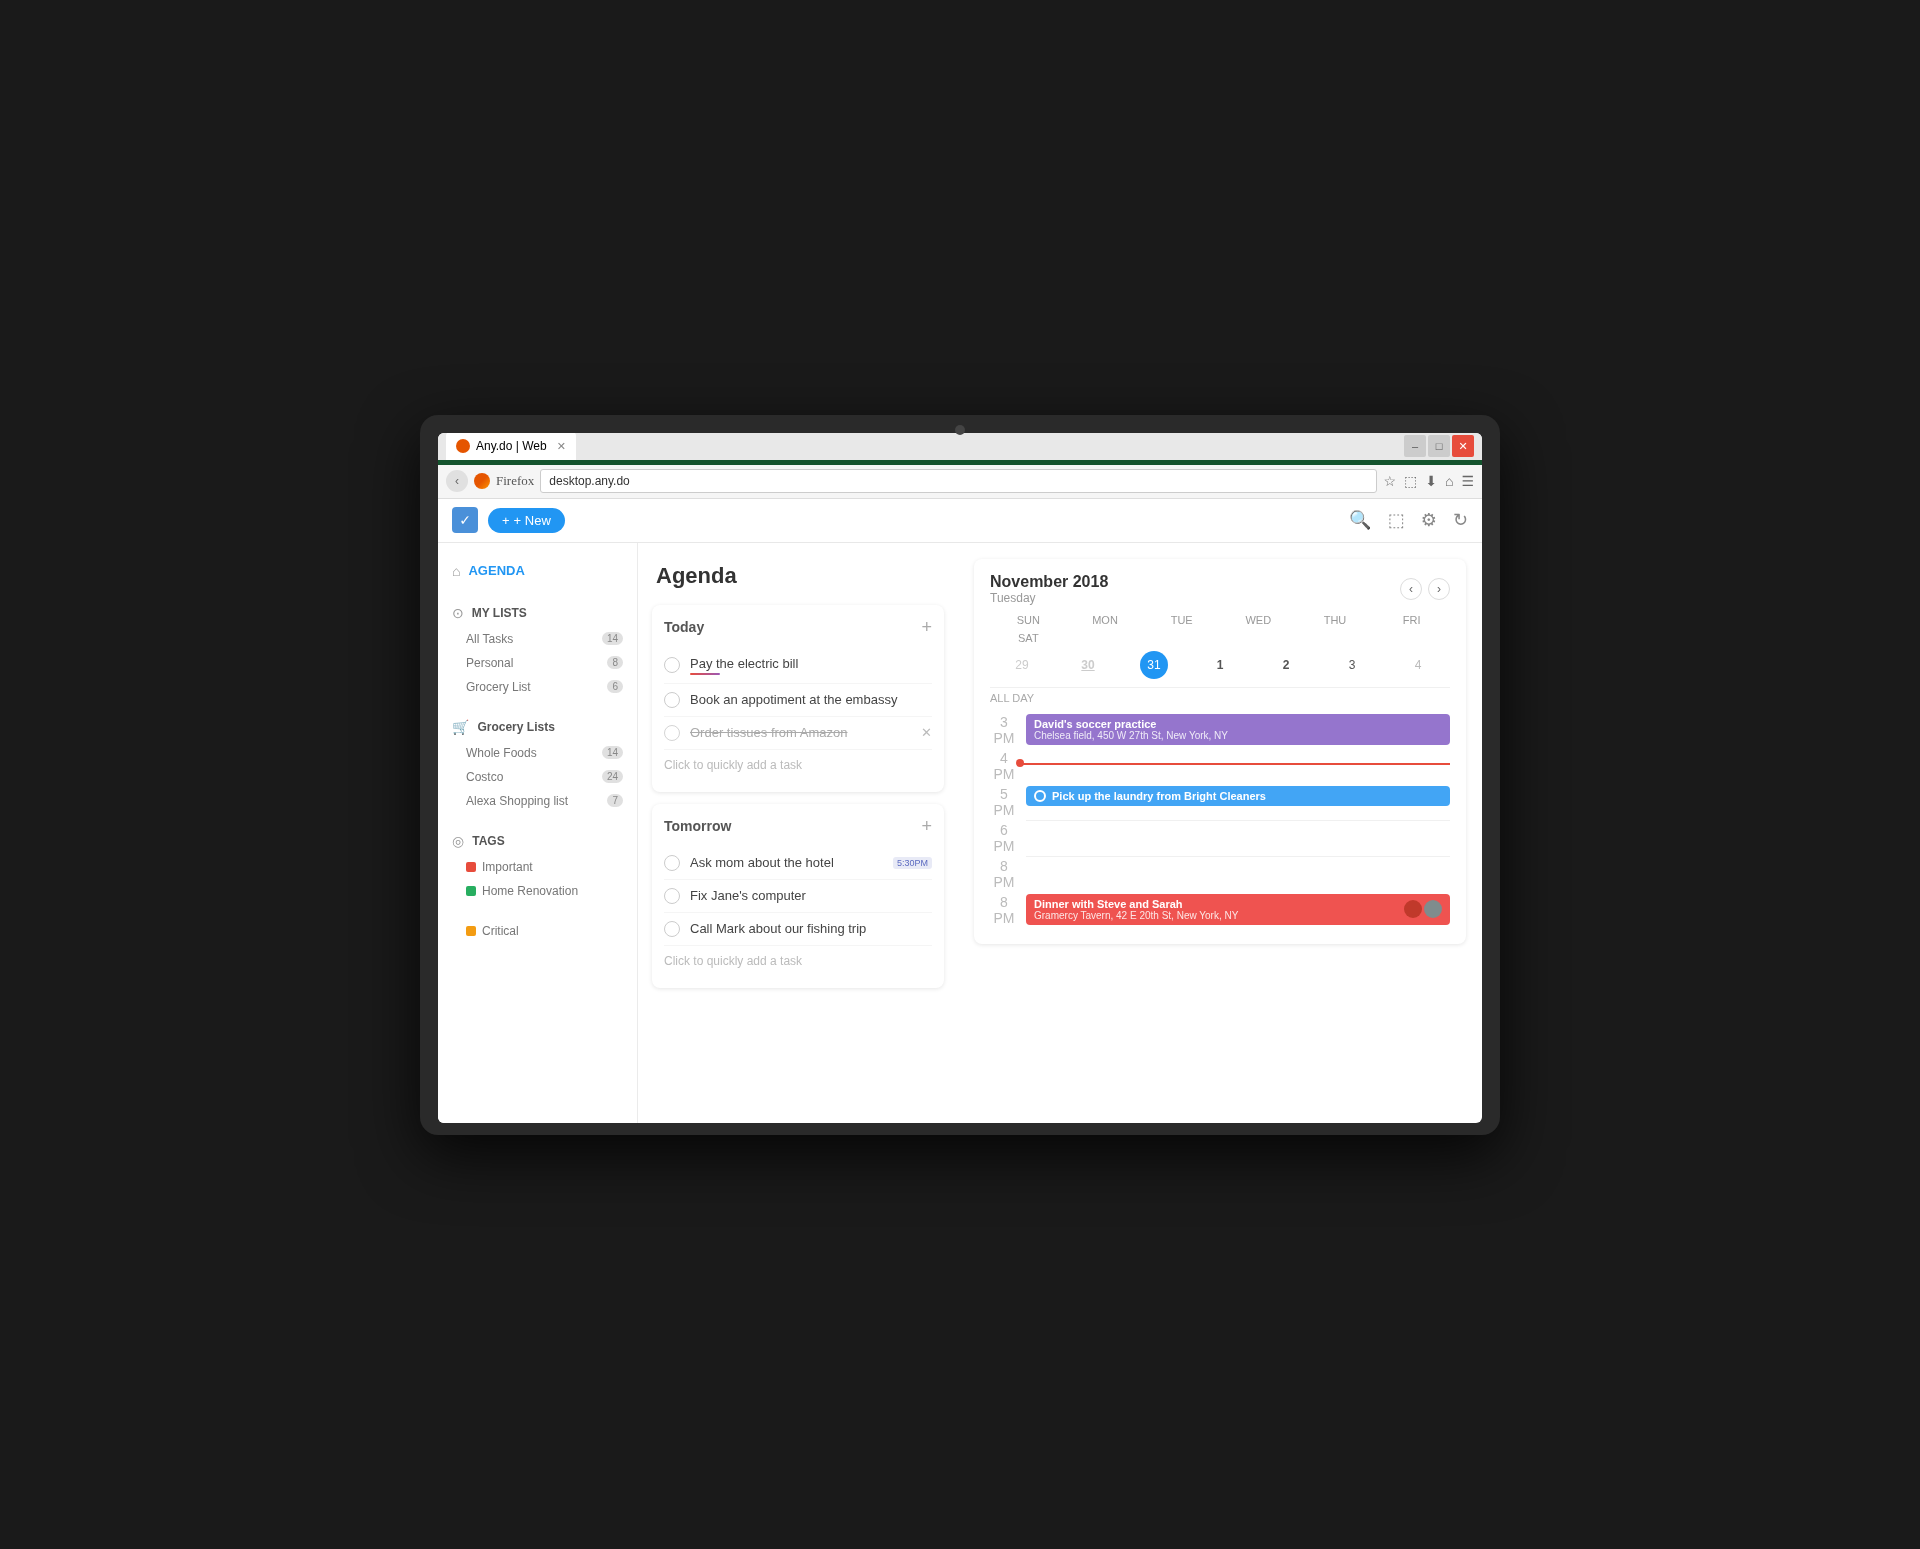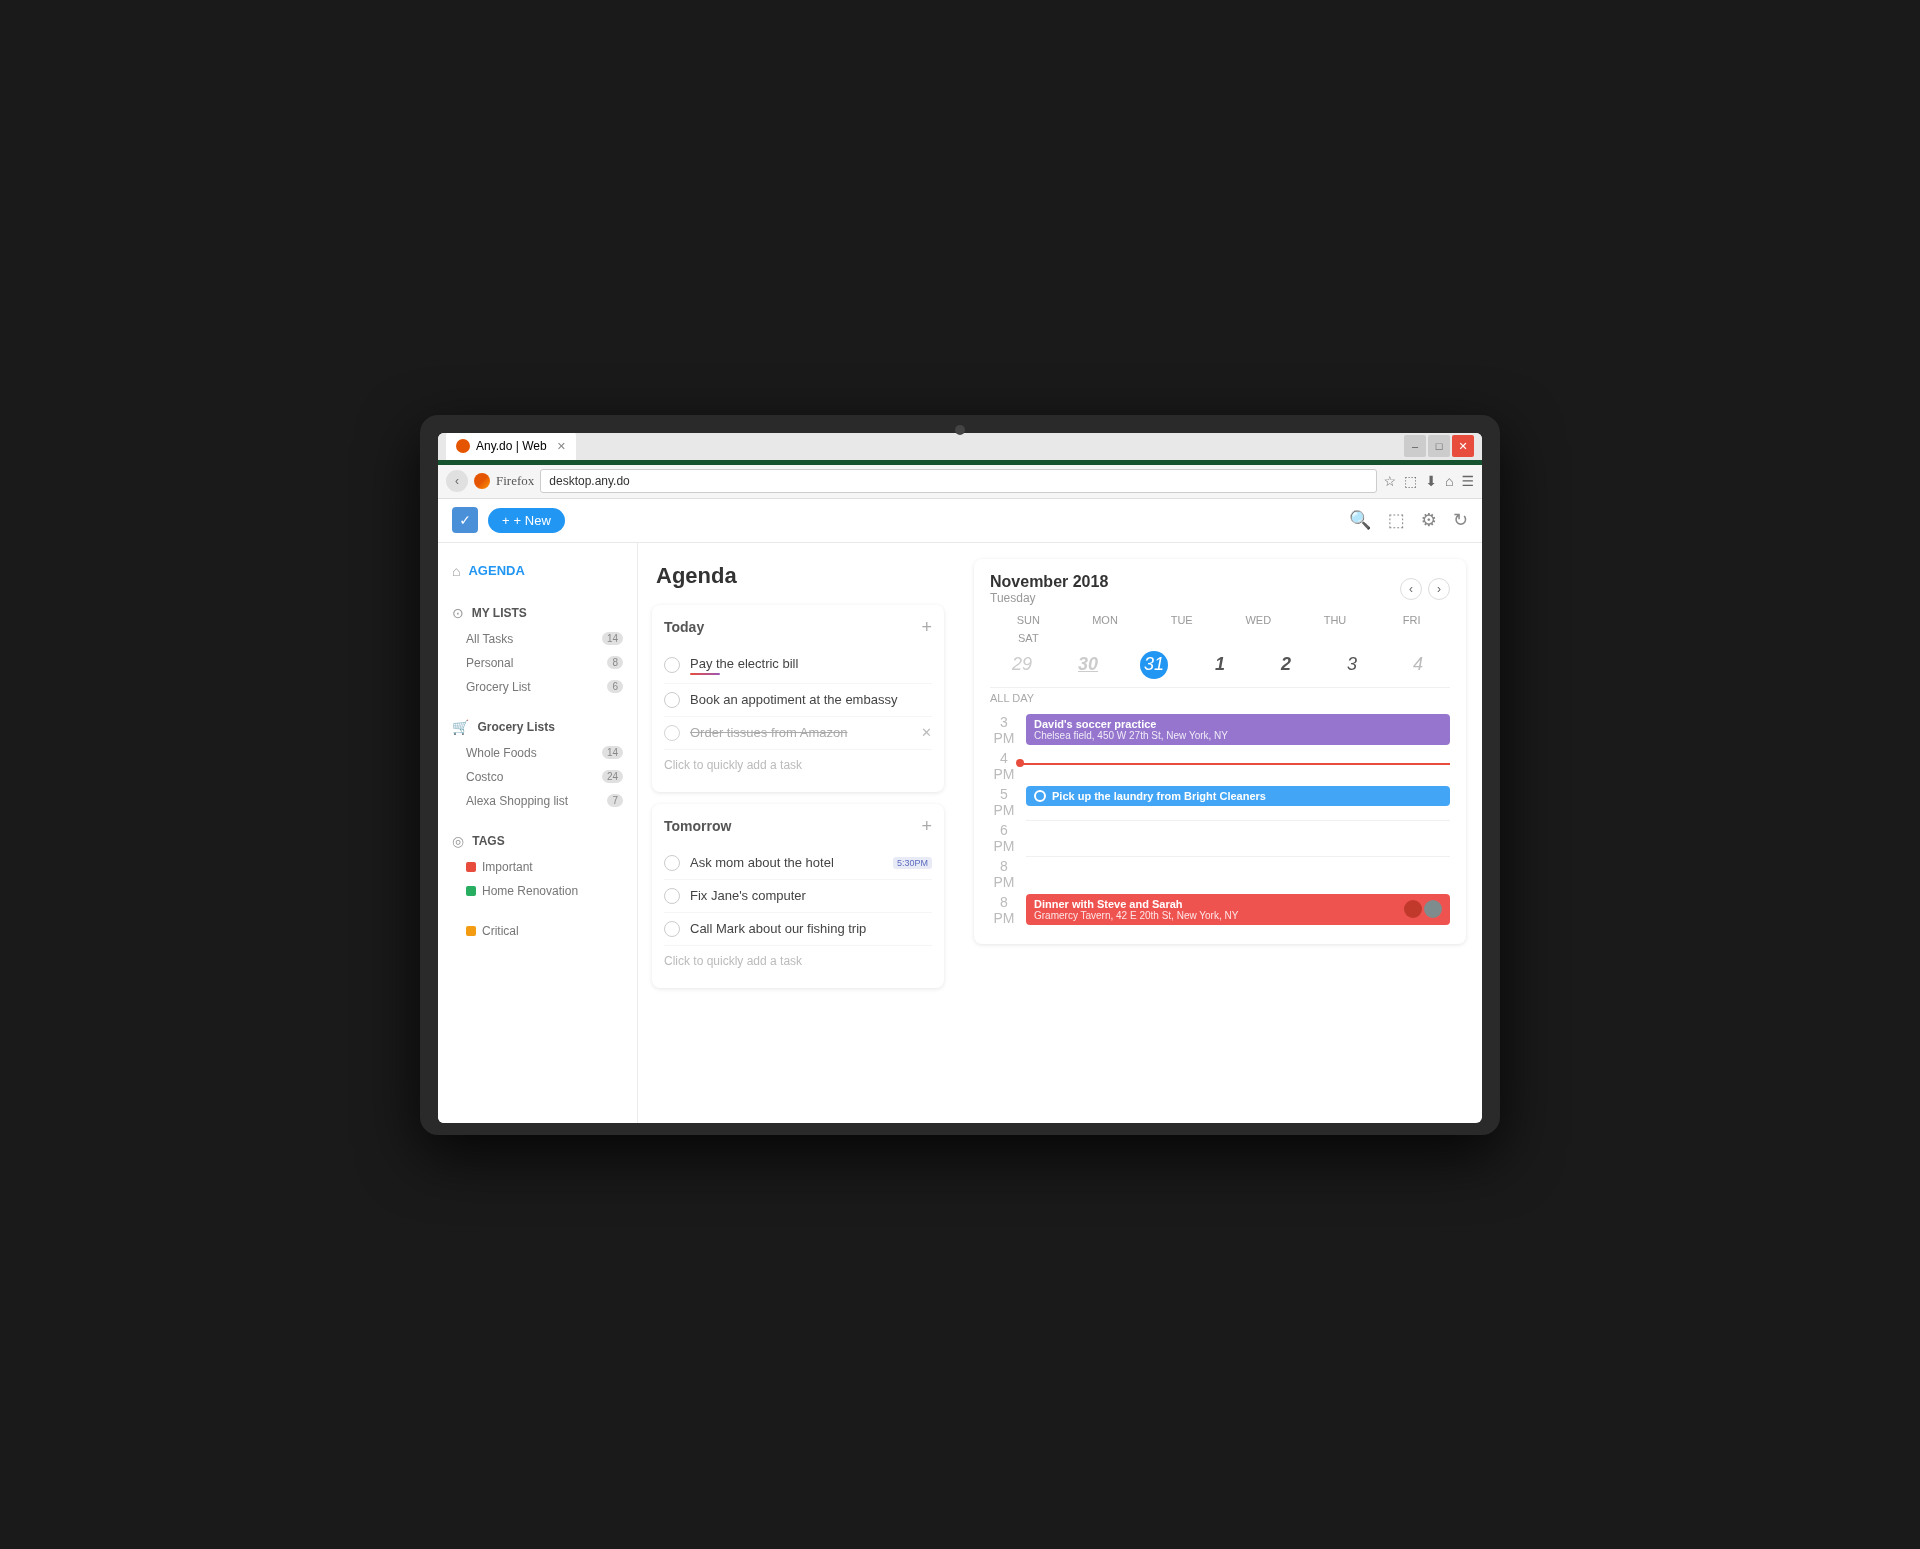--- a/index.html
+++ b/index.html
@@ -390,31 +390,30 @@
     }
     .cal-days-header span { padding: 3px 0; }
     .cal-days {
       display: grid;
       grid-template-columns: repeat(7, 1fr);
       text-align: center;
       gap: 2px;
     }
     .cal-day {
       padding: 4px 2px;
-      font-size: 18px;
+      font-size: 12px;
       color: #555;
       cursor: pointer;
       border-radius: 50%;
       width: 28px;
       height: 28px;
       display: flex;
       align-items: center;
       justify-content: center;
       margin: auto;
-      font-style: italic;
     }
     .cal-day.today {
       background: #2196f3;
       color: #fff;
       border-radius: 50%;
     }
     .cal-day.muted { color: #ccc; }
     .cal-day.bold { font-weight: 700; }
     .cal-day.underline { text-decoration: underline; }
 

